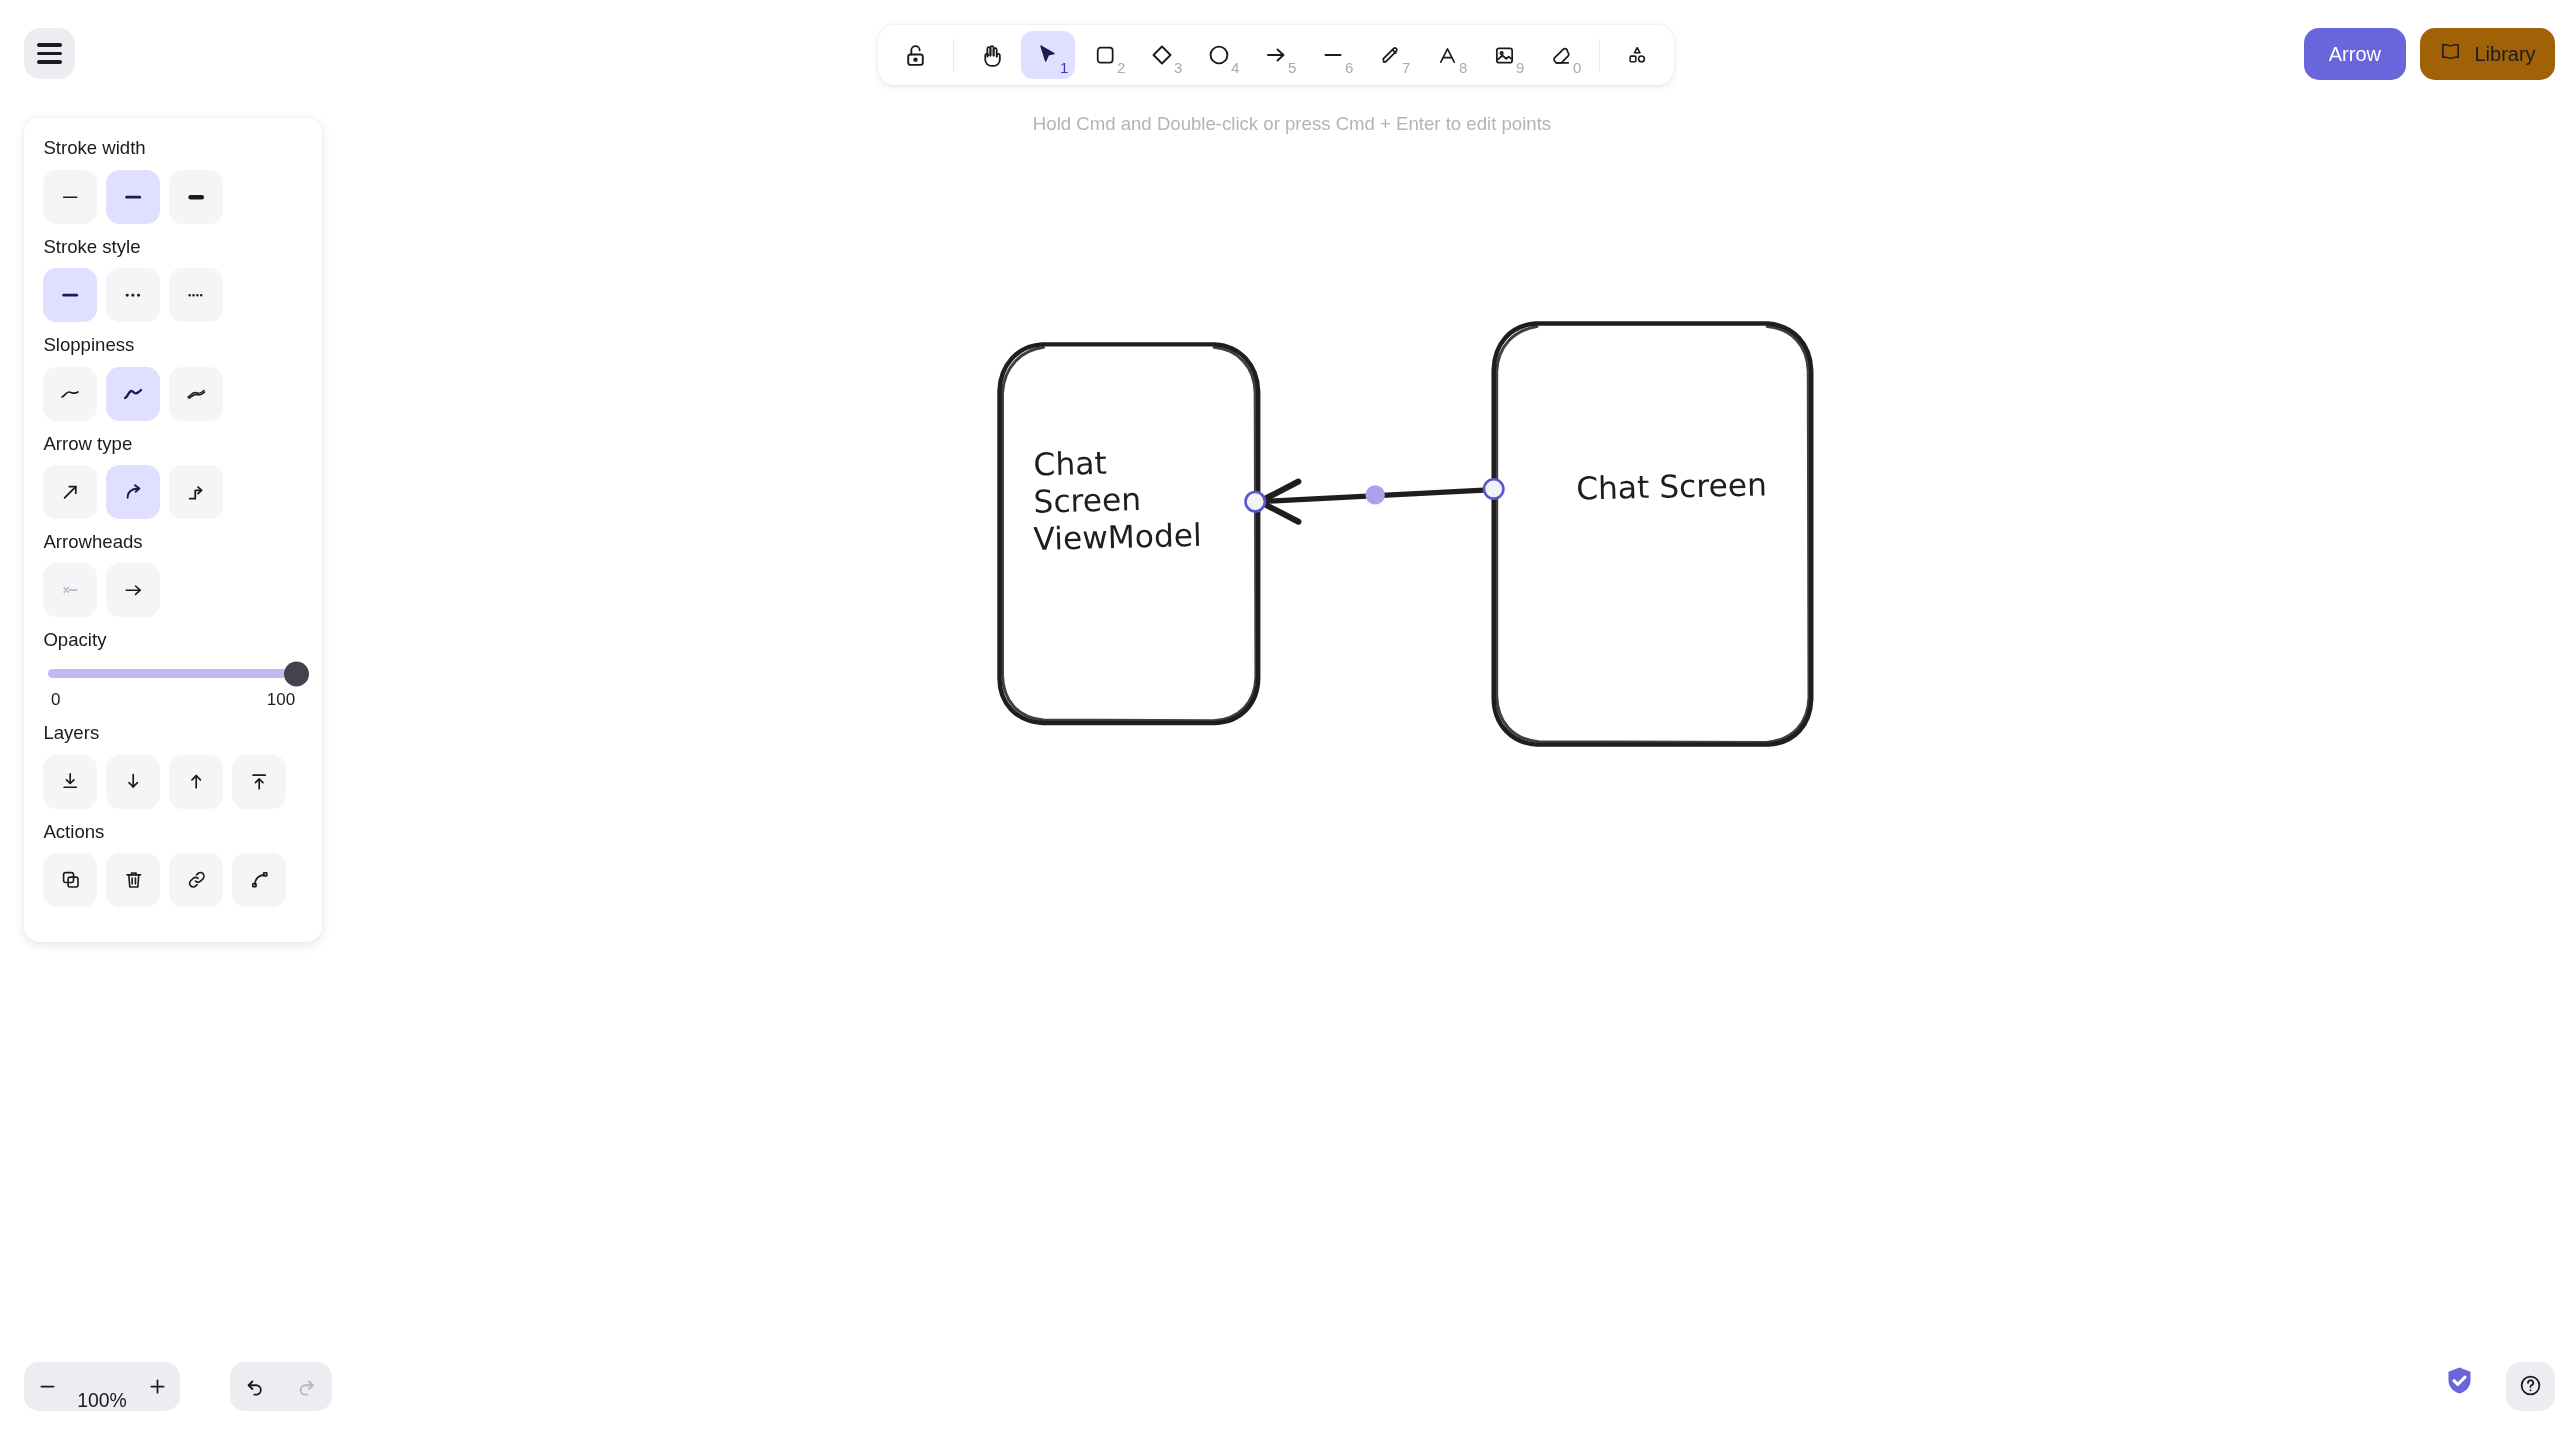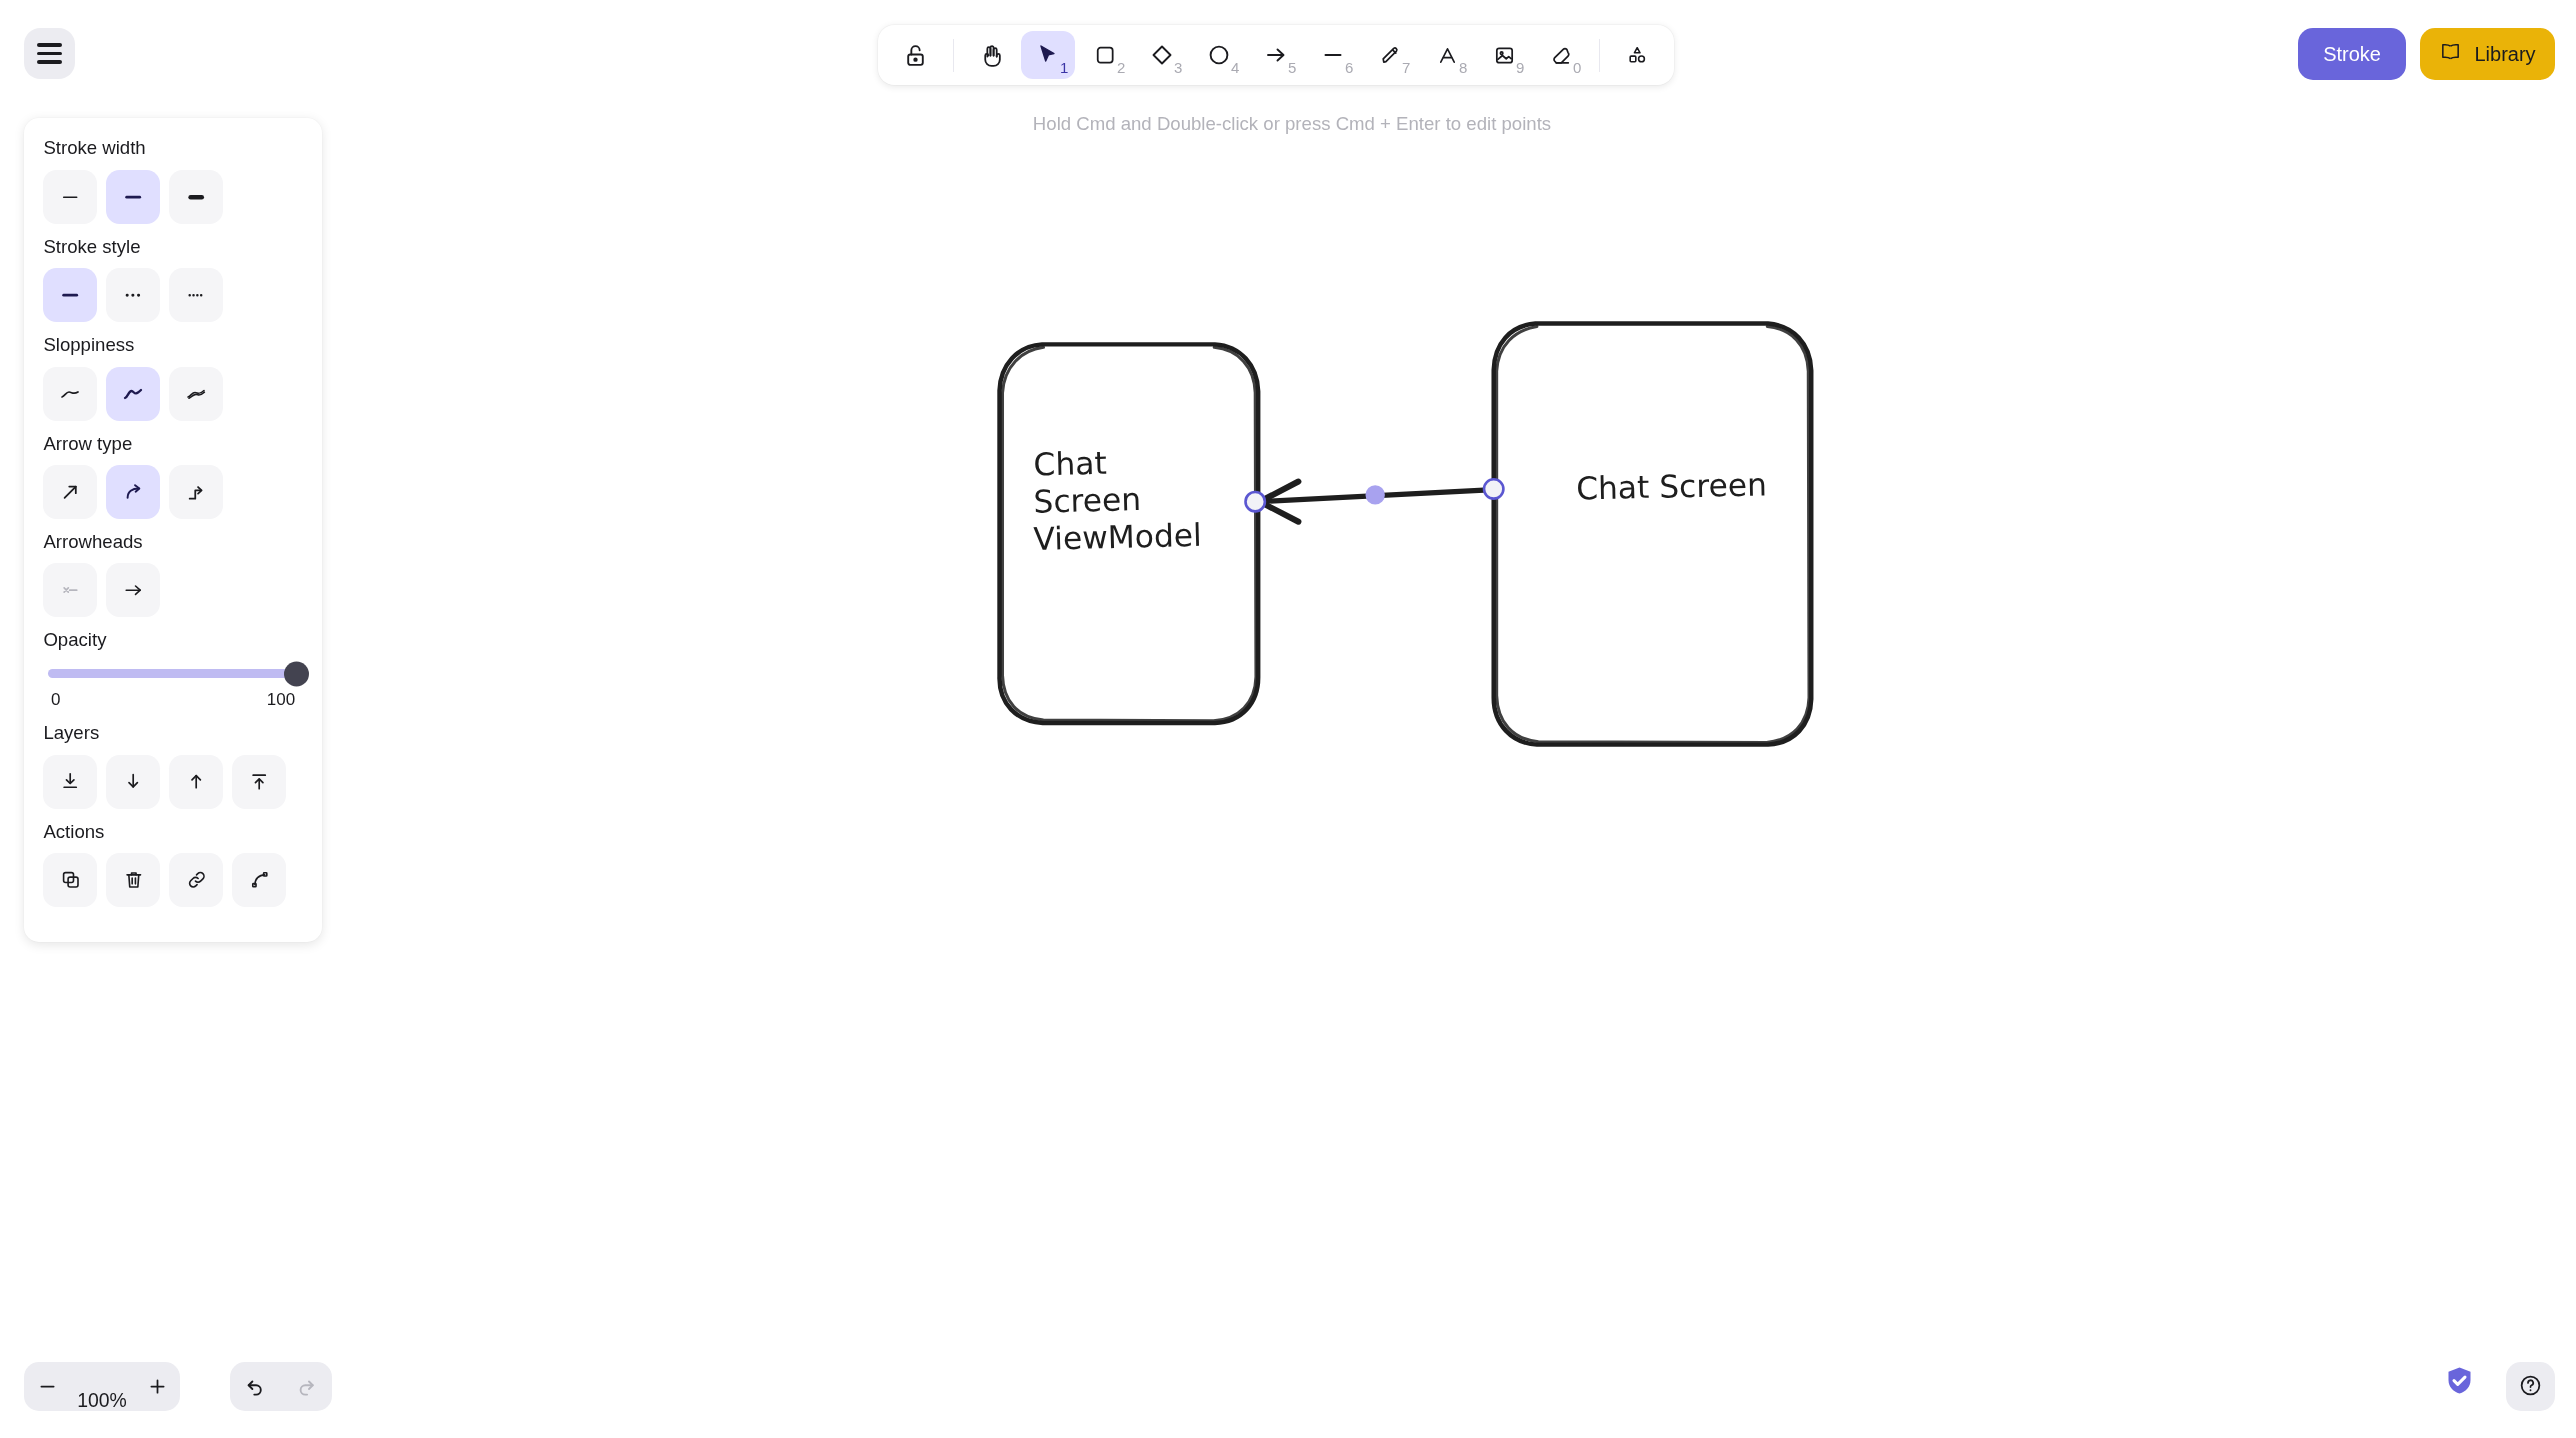--- a/index.html
+++ b/index.html
@@ -55,21 +55,21 @@
   
   .share-btn {
     position: absolute; right: 170px; top: 28px;
     height: 52px; padding: 0 25px; border-radius: 15px;
     background: #6965db; color: #fff; font-size: 20px;
     display: flex; align-items: center; justify-content: center; cursor: pointer;
   }
   .library-btn {
     position: absolute; right: 21px; top: 28px;
     height: 52px; padding: 0 19.4px; border-radius: 15px;
-    background: #eab308; color: #1b1b1f; font-size: 20px;
+    background: #a16207; color: #1b1b1f; font-size: 20px;
     display: flex; align-items: center; gap: 12px; cursor: pointer;
   }
 
   
   .panel {
     position: absolute; left: 24px; top: 118px;
     width: 298px; padding: 19.4px 19.4px 27px 19.4px;
     background: #ffffff; border-radius: 15px;
     box-shadow: 0 2.2px 10.4px rgba(0,0,0,.10), 0 0 0 0.7px rgba(0,0,0,.02);
   }
@@ -275,21 +275,21 @@
       <svg width="22.4" height="22.4" viewBox="0 0 24 24" fill="none" stroke="currentColor" stroke-width="1.7" stroke-linejoin="round">
         <path d="M12 4 15 9.4H9z"></path>
           <rect x="4.5" y="13" width="6" height="6" rx="1"></rect>
           <circle cx="16.6" cy="16" r="3.1"></circle>
       </svg>
     </div>
   </div>
 
   <div class="hint">Hold Cmd and Double-click or press Cmd + Enter to edit points</div>
 
-  <div class="share-btn">Stroke</div>
+  <div class="share-btn">Arrow</div>
   <div class="library-btn">
     <span>
       <svg width="23" height="23" viewBox="0 0 24 24" fill="none" stroke="currentColor" stroke-width="1.6" stroke-linejoin="round">
         <path d="M12 6.5S10 5 6.5 5H4v13h2.5C10 18 12 19.5 12 19.5"></path>
         <path d="M12 6.5S14 5 17.5 5H20v13h-2.5C14 18 12 19.5 12 19.5"></path>
       </svg>
     </span>
     <span>Library</span>
   </div>
 

